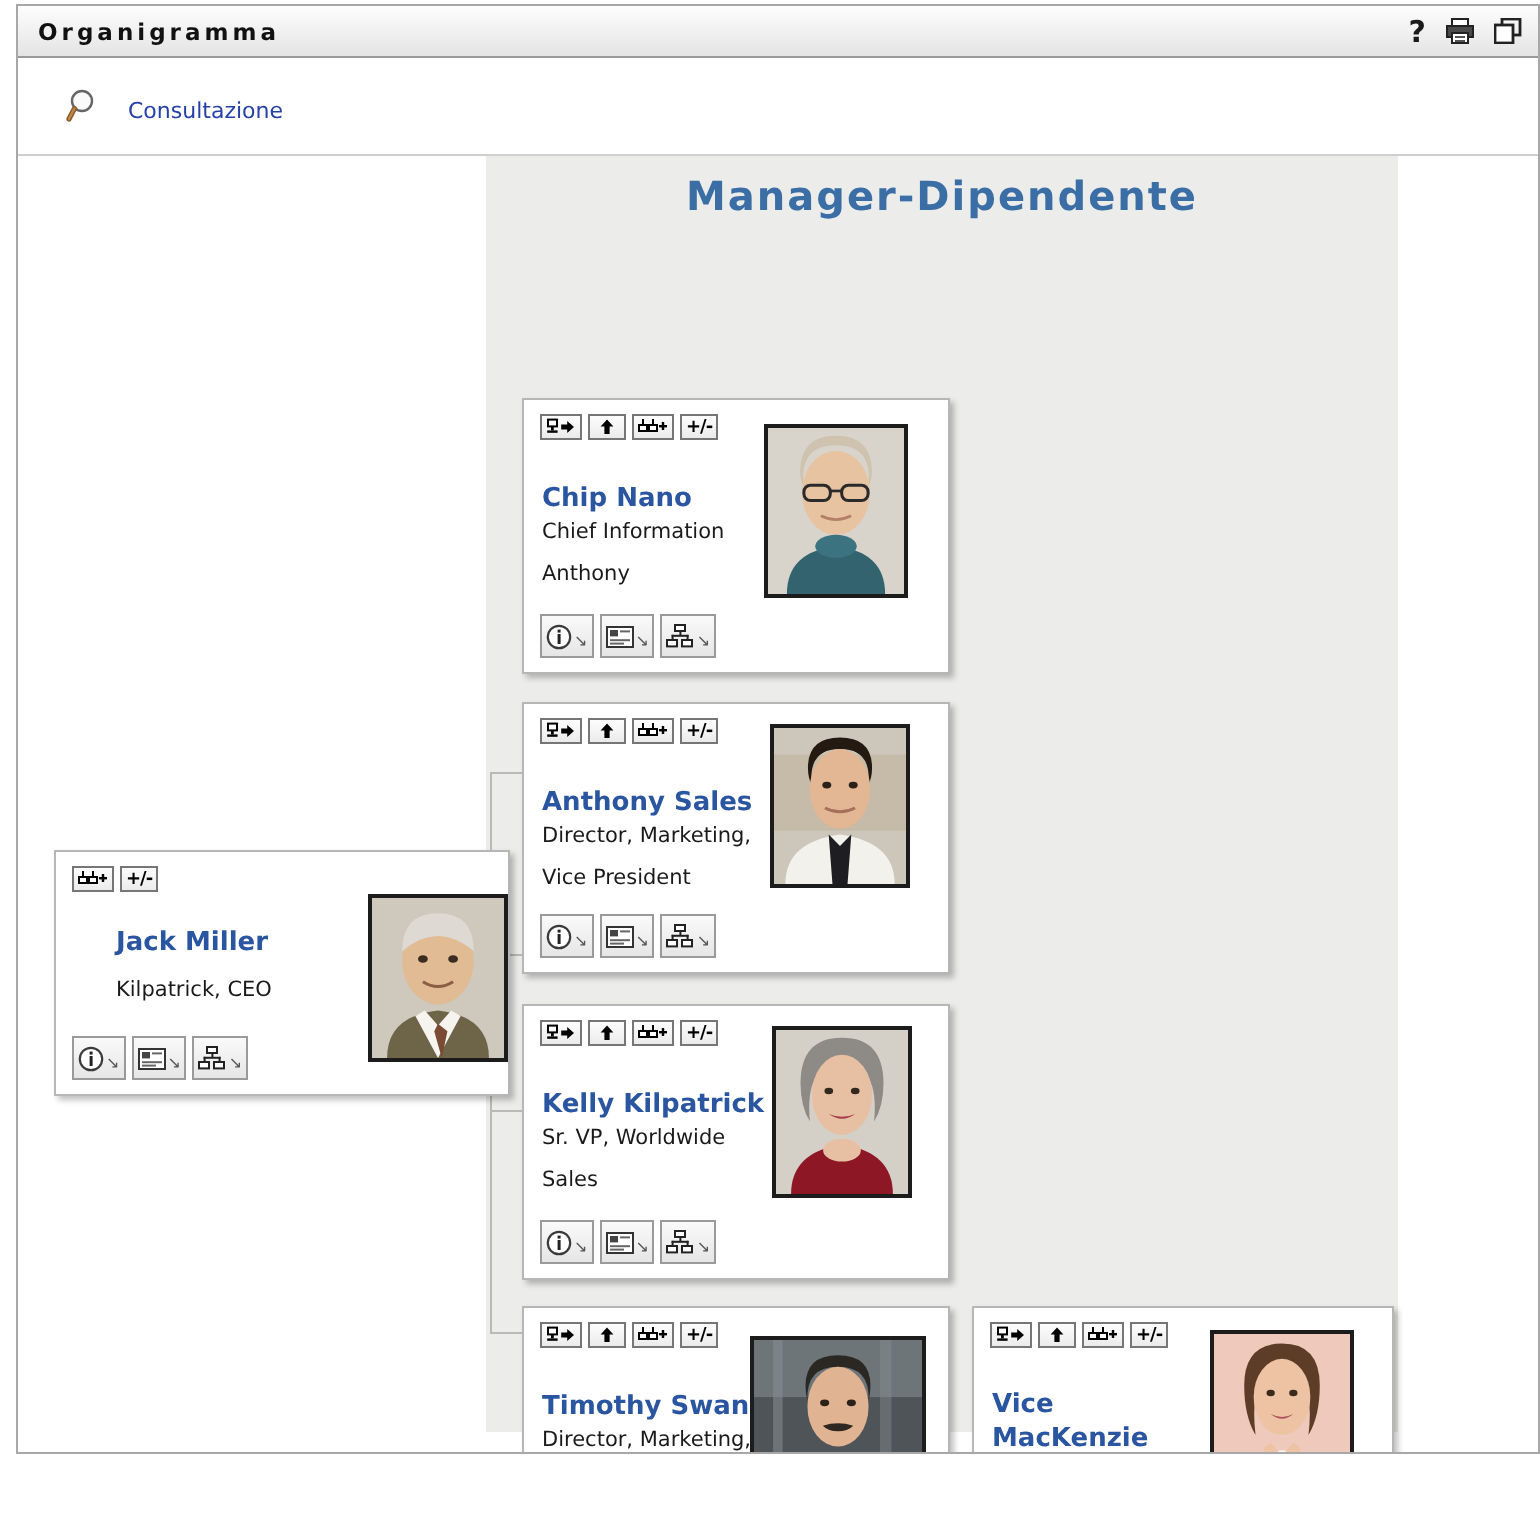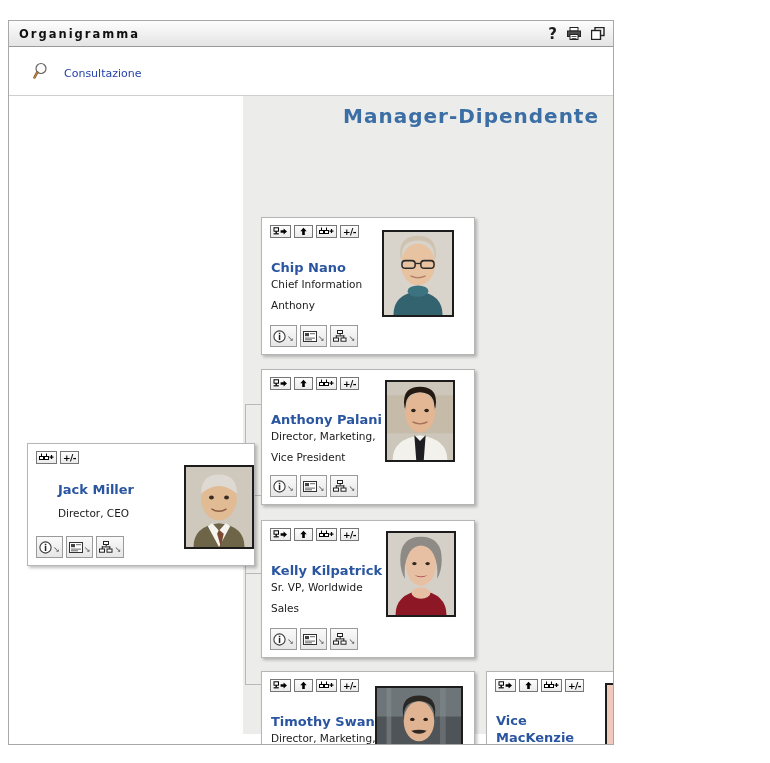--- a/index.html
+++ b/index.html
@@ -7,22 +7,22 @@
     margin: 0; padding: 0;
     width: 770px; height: 763px;
     background: #ffffff;
     font-family: "DejaVu Sans", sans-serif;
     overflow: hidden;
   }
 
   
   #window {
     position: absolute;
-    left: 8px; top: 20px;
-    width: 606px; height: 725px;
+    left: 8px; top: 2px;
+    width: 762px; height: 725px;
     border: 1px solid #a8a8a8;
     background: #ffffff;
   }
 
   
   #titlebar {
     position: relative;
     height: 26px;
     background: linear-gradient(to bottom, #fdfdfd 0%, #f2f2f2 45%, #e4e4e4 100%);
     border-bottom: 1px solid #9a9a9a;
@@ -248,21 +248,21 @@
             <rect x="10.5" y="3.5" width="4" height="1.2" fill="#000"></rect>
             <rect x="11.9" y="2" width="1.2" height="4" fill="#000"></rect>
           </svg>
         </span>
         <span class="btn btn-sm">
           <span class="plusminus">+/-</span>
         </span>
       </div>
 
       <div class="card-name" style="left:30px; top:38px;">Jack Miller</div>
-      <div class="card-title" style="left:30px; top:60px;">Director, CEO</div>
+      <div class="card-title" style="left:30px; top:60px;">Kilpatrick, CEO</div>
 
       <div class="card-photo" style="left:156px; top:21px; width:70px; height:84px;">
         <svg viewBox="0 0 70 84" preserveAspectRatio="none">
           <rect width="70" height="84" fill="#cfc9bd"></rect>
           <ellipse cx="35" cy="33" rx="19" ry="23" fill="#e0bb94"></ellipse>
           <path d="M16 28 q19 -16 38 0 q0 -20 -19 -20 q-19 0 -19 20z" fill="#ded9d2"></path>
           <ellipse cx="27" cy="32" rx="2.6" ry="2" fill="#3a2c20"></ellipse>
           <ellipse cx="43" cy="32" rx="2.6" ry="2" fill="#3a2c20"></ellipse>
           <path d="M27 44 q8 5 16 0" stroke="#8a5d44" stroke-width="1.6" fill="none"></path>
           <path d="M8 84 q0 -22 27 -25 q27 3 27 25z" fill="#6e6448"></path>
@@ -410,21 +410,21 @@
             <rect x="7" y="0.5" width="1" height="3" fill="#000"></rect>
             <rect x="10.5" y="3.5" width="4" height="1.2" fill="#000"></rect>
             <rect x="11.9" y="2" width="1.2" height="4" fill="#000"></rect>
           </svg>
         </span>
         <span class="btn btn-sm">
           <span class="plusminus">+/-</span>
         </span>
       </div>
 
-      <div class="card-name" style="left:9px; top:42px;">Anthony Palani</div>
+      <div class="card-name" style="left:9px; top:42px;">Anthony Sales</div>
       <div class="card-title" style="left:9px; top:57px;">Director, Marketing,</div>
       <div class="card-title" style="left:9px; top:78px;">Vice President</div>
 
       <div class="card-photo" style="left:123px; top:10px; width:70px; height:82px;">
         <svg viewBox="0 0 70 82" preserveAspectRatio="none">
           <rect width="70" height="82" fill="#cdc6bb"></rect>
           <rect x="0" y="14" width="70" height="40" fill="#c6bba8"></rect>
           <path d="M35 5 q17 0 17 16 q0 5 -2 9 q2 -19 -15 -19 q-17 0 -15 19 q-2 -4 -2 -9 q0 -16 17 -16z" fill="#241a12"></path>
           <ellipse cx="35" cy="32" rx="16" ry="21" fill="#e3b694"></ellipse>
           <ellipse cx="28" cy="30" rx="2.4" ry="1.8" fill="#2b2118"></ellipse>

